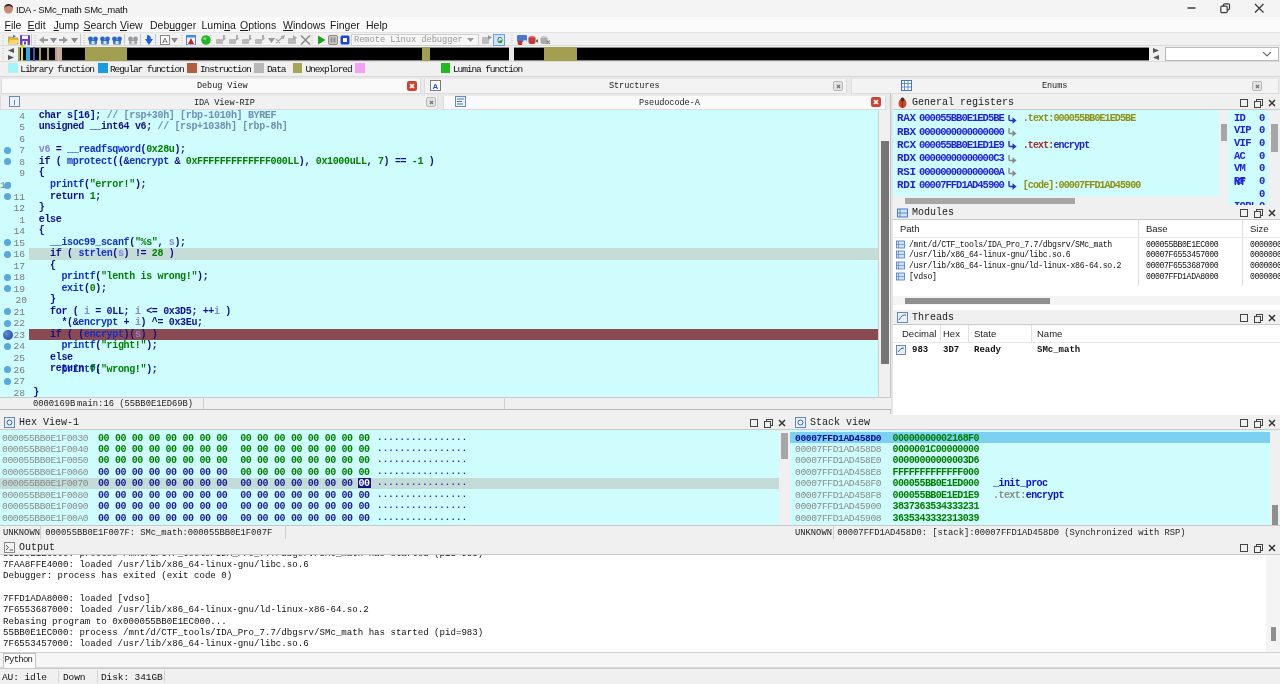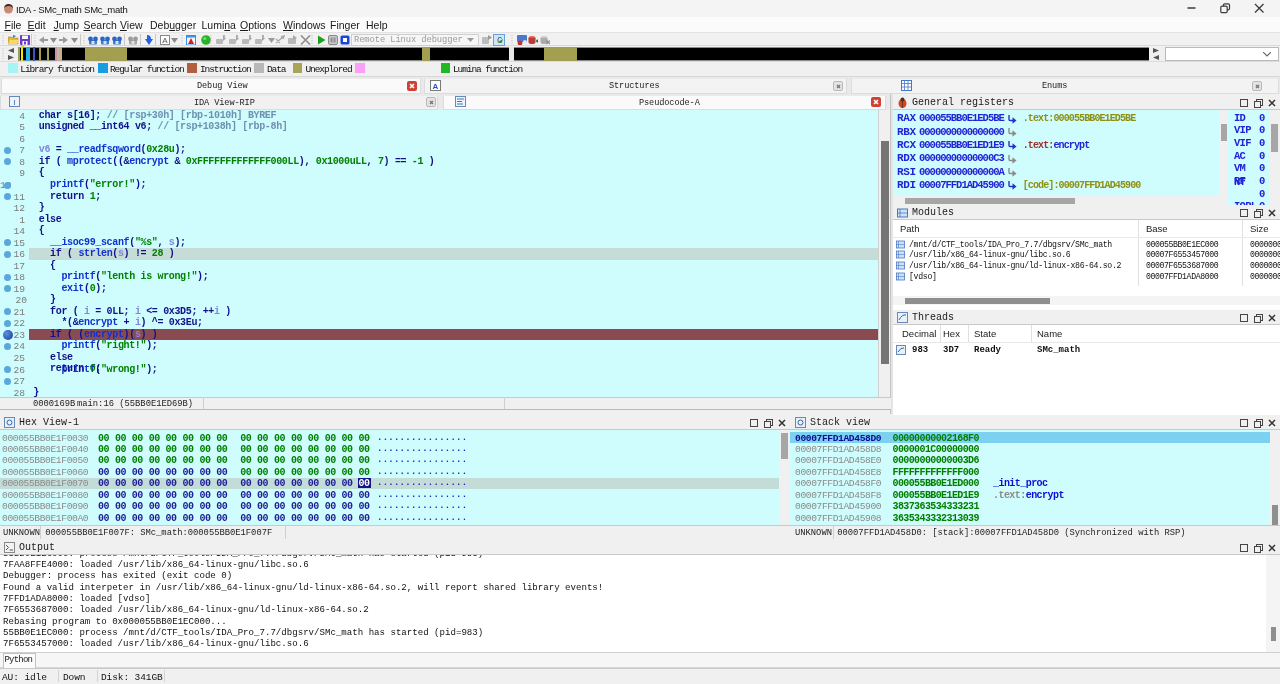--- a/index.html
+++ b/index.html
@@ -773,21 +773,20 @@
     <rect x="0.5" y="2.5" width="6" height="6" fill="#f0f0f0" stroke="#444"></rect>
   </svg>
 <svg class="abs" style="left:1268px;top:544px" width="8" height="8" viewBox="0 0 8 8">
     <path d="M1 1 L7 7 M7 1 L1 7" stroke="#333" stroke-width="1.5" fill="none"></path>
   </svg>
 <div class="abs" style="left:0;top:555px;width:1280px;height:97px;background:#fff;overflow:hidden"></div>
 <div class="abs" style="left:0;top:555px;width:1270px;height:97px;overflow:hidden;background:#fff">
     <div class="mono" style="position:absolute;left:3px;top:-7.2px;font-size:9.1px;color:#111;white-space:nowrap">55BB0E1EC000: process /mnt/d/CTF_tools/IDA_Pro_7.7/dbgsrv/SMc_math has started (pid=983)</div>
     <div class="mono" style="position:absolute;left:3px;top:4.1px;font-size:9.1px;color:#111;white-space:nowrap">7FAA8FFE4000: loaded /usr/lib/x86_64-linux-gnu/libc.so.6</div>
     <div class="mono" style="position:absolute;left:3px;top:15.4px;font-size:9.1px;color:#111;white-space:nowrap">Debugger: process has exited (exit code 0)</div>
-    <div class="mono" style="position:absolute;left:3px;top:26.7px;font-size:9.1px;color:#111;white-space:nowrap">Found a valid interpeter in /usr/lib/x86_64-linux-gnu/ld-linux-x86-64.so.2, will report shared library events!</div>
     <div class="mono" style="position:absolute;left:3px;top:38.0px;font-size:9.1px;color:#111;white-space:nowrap">7FFD1ADA8000: loaded [vdso]</div>
     <div class="mono" style="position:absolute;left:3px;top:49.3px;font-size:9.1px;color:#111;white-space:nowrap">7F6553687000: loaded /usr/lib/x86_64-linux-gnu/ld-linux-x86-64.so.2</div>
     <div class="mono" style="position:absolute;left:3px;top:60.6px;font-size:9.1px;color:#111;white-space:nowrap">Rebasing program to 0x000055BB0E1EC000...</div>
     <div class="mono" style="position:absolute;left:3px;top:71.9px;font-size:9.1px;color:#111;white-space:nowrap">55BB0E1EC000: process /mnt/d/CTF_tools/IDA_Pro_7.7/dbgsrv/SMc_math has started (pid=983)</div>
     <div class="mono" style="position:absolute;left:3px;top:83.2px;font-size:9.1px;color:#111;white-space:nowrap">7F6553457000: loaded /usr/lib/x86_64-linux-gnu/libc.so.6</div>
   </div>
 <div class="abs" style="left:1266px;top:555px;width:14px;height:97px;background:#f4f4f4"></div>
 <div class="abs" style="left:1270.5px;top:627px;width:5.5px;height:14px;background:#8f8f8f"></div>
 <div class="abs" style="left:0;top:652px;width:1280px;height:16px;background:#f6f6f6;border-top:1px solid #d0d0d0;border-bottom:1px solid #d8d8d8"></div>
 <div class="abs" style="left:3px;top:653px;width:33px;height:15px;background:#fbfbfb;border:1px solid #c2c2c2;border-bottom:none"></div>

